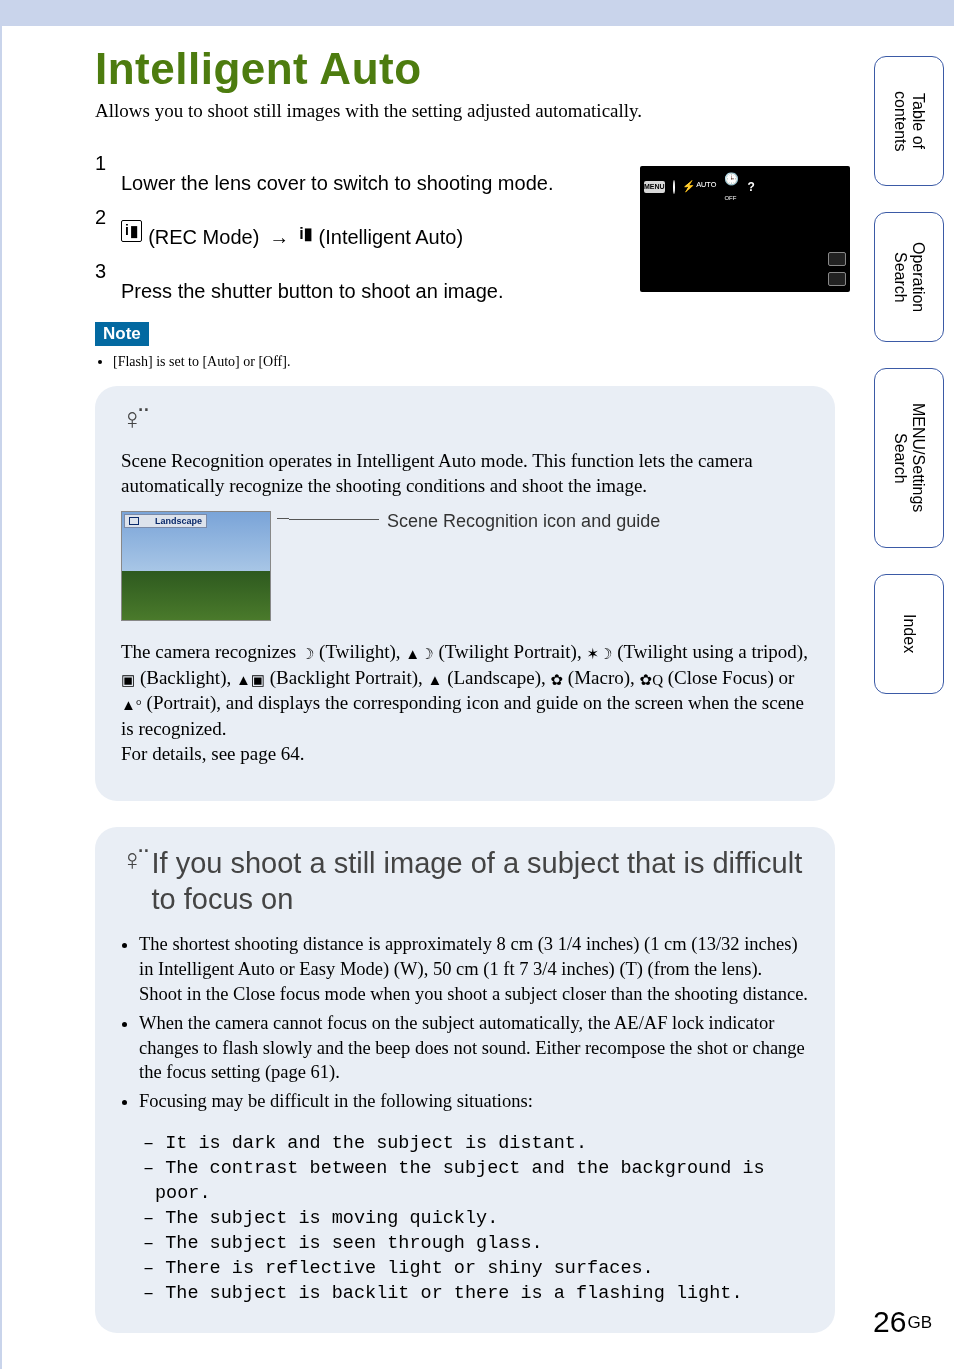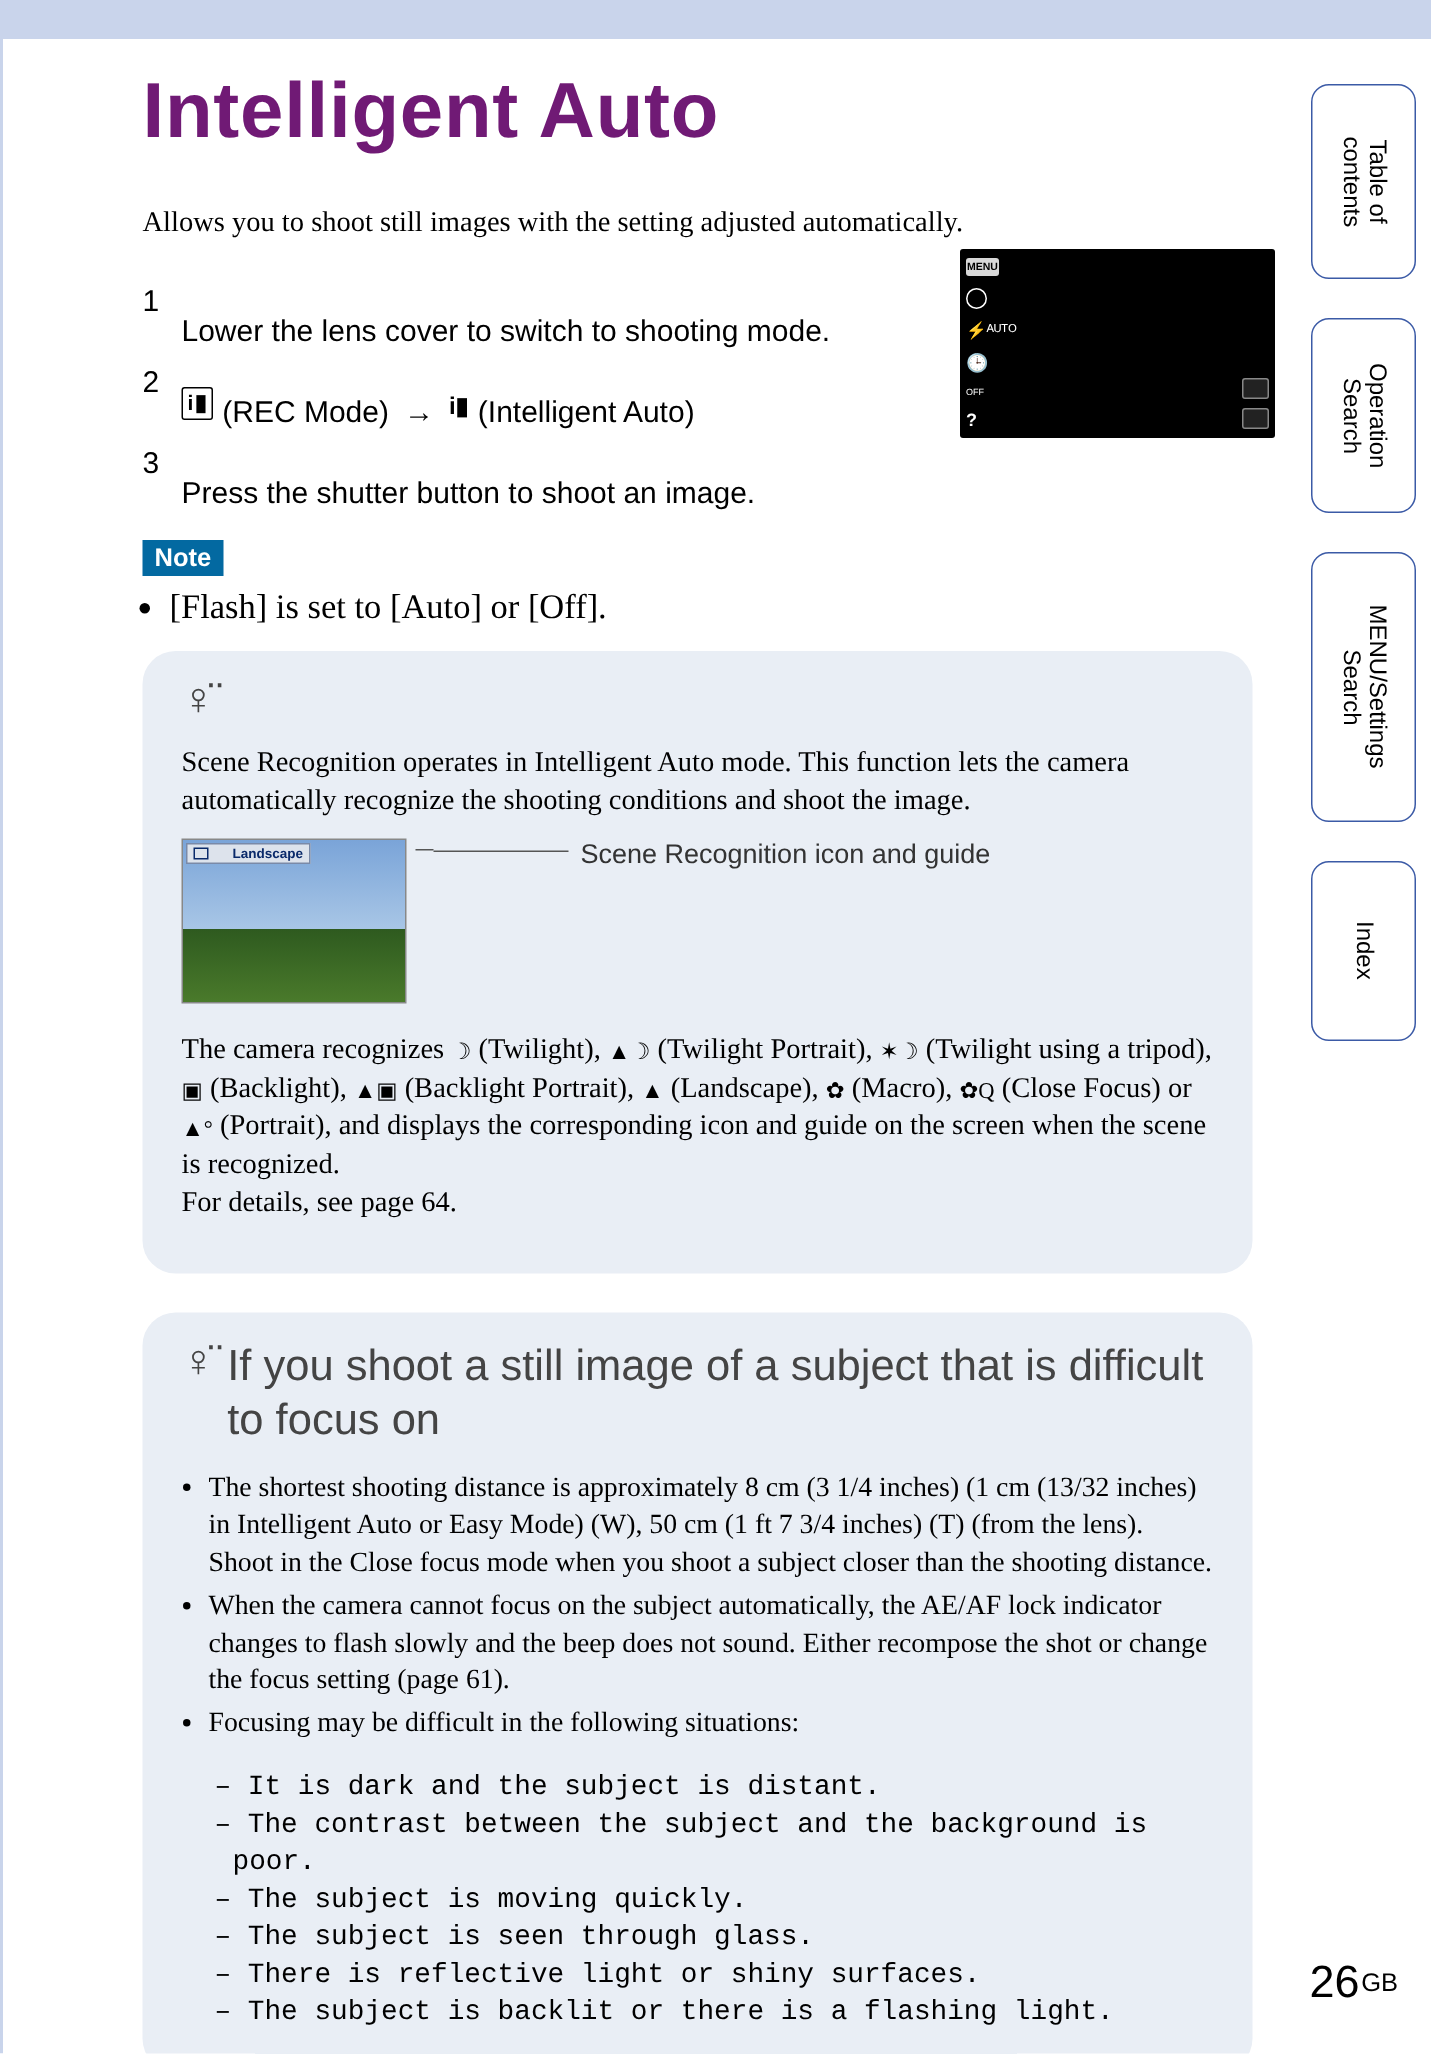--- a/index.html
+++ b/index.html
@@ -12,46 +12,46 @@
   .side-tabs { position: absolute; right: 10px; top: 56px; width: 70px; display: flex; flex-direction: column; gap: 26px; }
   .side-tab { width: 70px; border: 1.5px solid #3b5aa6; border-radius: 12px; background: #fff; display: flex; align-items: center; justify-content: center; padding: 10px 4px; }
   .side-tab span { writing-mode: vertical-rl; text-orientation: mixed; font-family: Arial, Helvetica, sans-serif; font-size: 16px; color: #000; text-align: center; line-height: 1.1; }
   .tab-toc { height: 130px; }
   .tab-op  { height: 130px; }
   .tab-menu{ height: 180px; }
   .tab-idx { height: 120px; }
 
   
   .content { position: absolute; top: 26px; left: 95px; width: 740px; }
-  h1.title { font-family: Arial, Helvetica, sans-serif; font-weight: 700; font-size: 52px; color: #701a75; margin: 18px 0 32px 0; letter-spacing: 0.5px; }
+  h1.title { font-family: Arial, Helvetica, sans-serif; font-weight: 700; font-size: 44px; color: #4d7c0f; margin: 18px 0 4px 0; letter-spacing: 0.5px; }
   .intro { font-size: 19px; line-height: 1.35; margin-bottom: 22px; }
 
   .steps { font-family: Arial, Helvetica, sans-serif; font-size: 20px; line-height: 1.7; }
   .steps .row { display: flex; }
   .steps .num { width: 26px; flex-shrink: 0; }
   .steps .txt { flex: 1; display: flex; align-items: flex-start; flex-wrap: wrap; gap: 6px; margin-top: 20px; }
   .rec-icon { display: inline-flex; align-items: center; justify-content: center; border: 1.5px solid #000; border-radius: 2px; padding: 0 3px 1px 3px; height: 22px; font-family: Arial, sans-serif; font-weight: 700; font-size: 14px; line-height: 1; }
   .rec-icon .cam { font-size: 15px; margin-left: 1px; }
   .rec-icon-plain { display: inline-flex; align-items: center; font-family: Arial, sans-serif; font-weight: 700; font-size: 16px; }
   .arrow { font-size: 20px; font-weight: 700; margin: 0 4px; }
 
   
   .cam-preview { position: absolute; right: -15px; top: 140px; width: 210px; height: 126px; background: #000; border-radius: 2px; }
-  .cam-preview .lcol { position: absolute; left: 4px; top: 6px; width: 26px; display: flex; flex-direction: column; gap: 8px; align-items: flex-start; color: #fff; font-family: Arial, sans-serif; font-size: 8px; }
+  .cam-preview .lcol { position: absolute; left: 4px; top: 6px; width: 26px; display: flex; gap: 8px; align-items: center; color: #fff; font-family: Arial, sans-serif; font-size: 8px; }
   .cam-preview .lcol .chip { background: #d8d8d8; color: #000; width: 22px; height: 12px; border-radius: 2px; display:flex;align-items:center;justify-content:center;font-weight:700;font-size:7px;}
   .cam-preview .lcol .face {width:14px;height:14px;border:1px solid #fff;border-radius:50%;position:relative;}
   .cam-preview .lcol .bolt {font-size:11px;color:#fff;}
   .cam-preview .lcol .clock{font-size:12px;color:#fff;}
   .cam-preview .lcol .q {color:#fff;font-weight:700;font-size:12px;}
   .cam-preview .rcol { position: absolute; right: 4px; bottom: 6px; display:flex; flex-direction:column; gap:6px; align-items:center;}
   .cam-preview .rcol .sq { width:18px;height:14px;border:1px solid #888;background:#222;border-radius:2px;}
 
   
   .note-badge { display: inline-block; background: #0369a1; color: #fff; font-family: Arial, sans-serif; font-weight: 700; font-size: 17px; padding: 2px 8px; margin-top: 14px; }
-  .note-list { font-size: 23px; margin: 8px 0 16px 0; padding-left: 18px; }
+  .note-list { font-size: 14px; margin: 8px 0 16px 0; padding-left: 18px; }
   .note-list li { list-style: disc; }
 
   
   .panel { background: #e9eef5; border-radius: 22px; padding: 18px 26px 22px 26px; margin-bottom: 26px; }
   .panel-title { font-family: Arial, Helvetica, sans-serif; font-size: 30px; color: #444; display: flex; align-items: center; gap: 8px; margin-bottom: 14px; }
   .tip-icon { font-size: 30px; line-height: 1; color: #444; }
   .panel p { font-size: 19px; line-height: 1.35; margin-bottom: 12px; }
   .panel .caption-row { display: flex; align-items: flex-start; gap: 18px; }
   .landscape-thumb { width: 150px; height: 110px; background: linear-gradient(to bottom, #7aa4d8 0%, #a8c6e6 55%, #2e5a1f 55%, #4a7a2b 100%); border: 1px solid #888; position: relative; }
   .landscape-thumb .toolbar { position:absolute; top:2px; left:2px; background:#dde3ec; color:#0a2a6a; font-family:Arial,sans-serif; font-size:9px; font-weight:700; padding:1px 4px; border:1px solid #7a8aa8; display:flex; align-items:center; gap:16px;}

